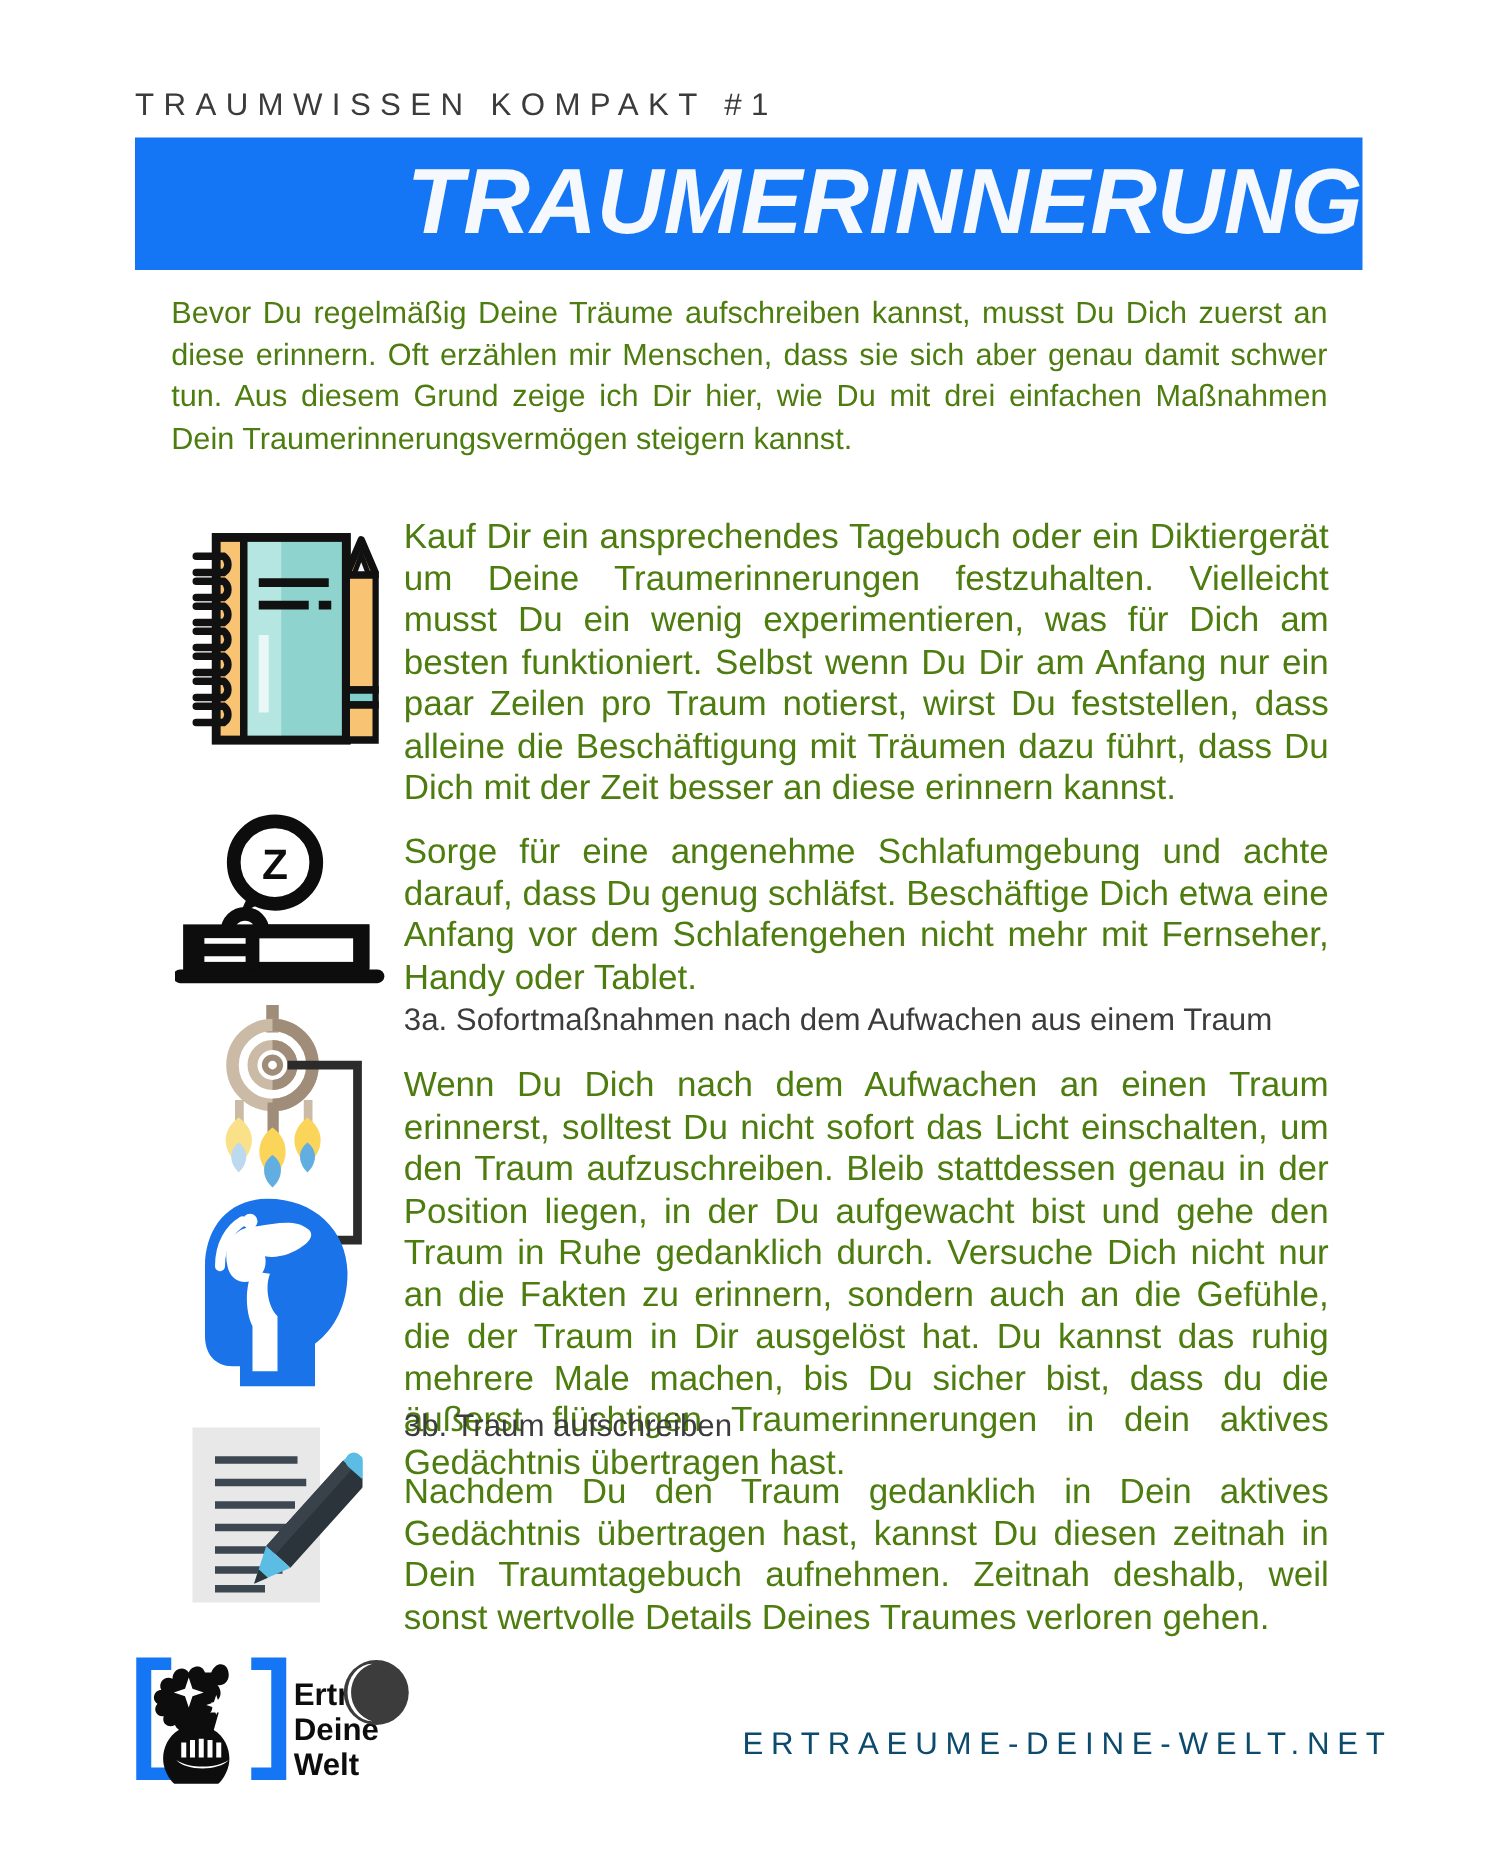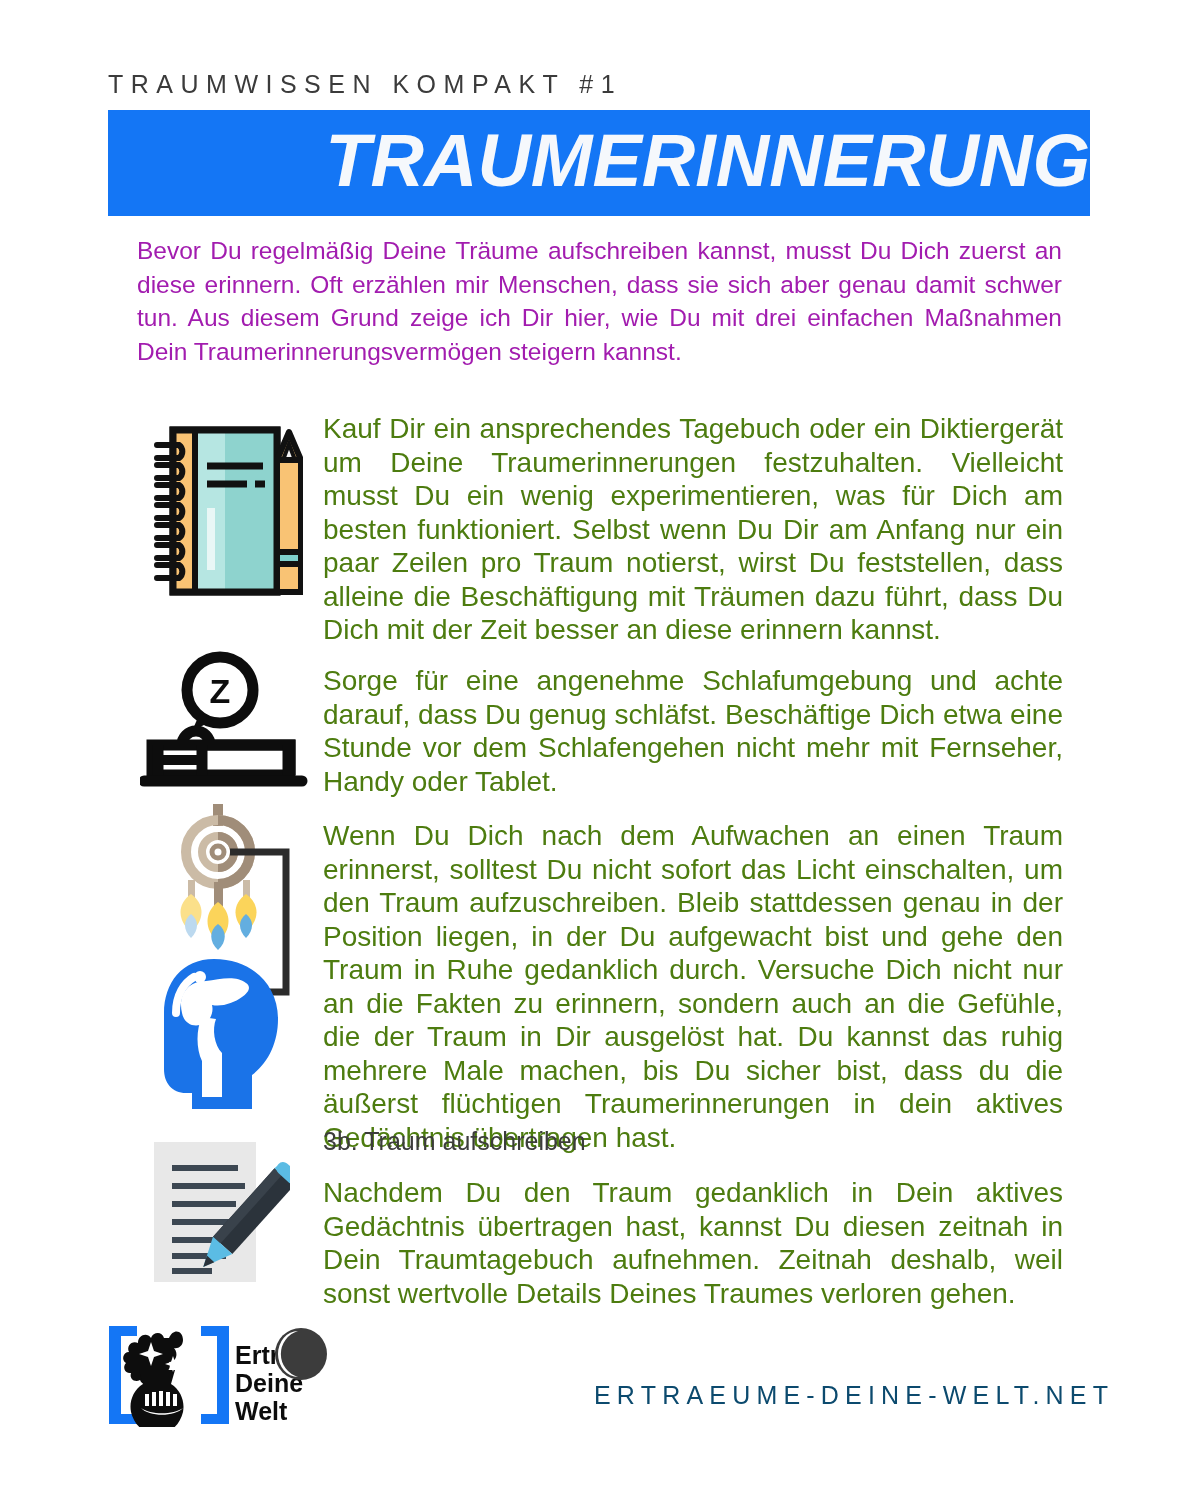--- a/index.html
+++ b/index.html
@@ -56,21 +56,21 @@
   }
 
   
   .intro {
     position: absolute;
     left: 137px;
     top: 234px;
     width: 925px;
     font-size: 24.5px;
     line-height: 33.5px;
-    color: #a21caf;
+    color: #4d7c0f;
     text-align: justify;
     font-weight: 400;
   }
 
   
   .section {
     position: absolute;
   }
   .sec-icon {
     position: absolute;
@@ -197,21 +197,21 @@
         <path d="M62 100 h88 a10 10 0 0 1 0 0 v30" fill="none" stroke="#0d0d0d" stroke-width="11"></path>
         <line x1="62" y1="100" x2="62" y2="130" stroke="#0d0d0d" stroke-width="11"></line>
         <line x1="12" y1="115" x2="62" y2="115" stroke="#0d0d0d" stroke-width="10"></line>
 
         <line x1="18" y1="100" x2="18" y2="133" stroke="#0d0d0d" stroke-width="11"></line>
         <line x1="148" y1="100" x2="148" y2="133" stroke="#0d0d0d" stroke-width="11"></line>
         <line x1="4" y1="136" x2="162" y2="136" stroke="#0d0d0d" stroke-width="11" stroke-linecap="round"></line>
       </svg>
     </div>
     <div class="sec-body">
-      <div class="sec-text">Sorge für eine angenehme Schlafumgebung und achte darauf, dass Du genug schläfst. Beschäftige Dich etwa eine Stunde vor dem Schlafengehen nicht mehr mit Fernseher, Handy oder Tablet.</div>
+      <div class="sec-text">Sorge für eine angenehme Schlafumgebung und achte darauf, dass Du genug schläfst. Beschäftige Dich etwa eine Anfang vor dem Schlafengehen nicht mehr mit Fernseher, Handy oder Tablet.</div>
     </div>
   </div>
 
   <div class="section" id="sec3a">
     <div class="sec-icon" style="left:148px; top:2px;">
       <svg width="170" height="310" viewBox="0 0 170 310">
 
         <rect x="65" y="2" width="10" height="22" fill="#a08d79"></rect>
 
         <circle cx="70" cy="50" r="32" fill="none" stroke="#cbbba6" stroke-width="10"></circle>
@@ -245,20 +245,21 @@
           <path d="M50 24 C30 24 22 40 26 56 C28 66 36 70 44 68 C54 66 58 56 56 48
                    C66 50 78 46 86 40 C92 36 96 30 90 26 C80 18 64 22 50 24 Z" fill="#ffffff"></path>
           <path d="M46 60 C40 72 40 92 46 104 L46 140 L66 140 L66 96 C58 88 56 72 60 62 Z" fill="#ffffff"></path>
 
           <circle cx="44" cy="20" r="6" fill="#ffffff"></circle>
           <path d="M20 56 C20 38 28 26 38 20" fill="none" stroke="#ffffff" stroke-width="8" stroke-linecap="round"></path>
         </g>
       </svg>
     </div>
     <div class="sec-body">
+      <div class="sec-heading">3a. Sofortmaßnahmen nach dem Aufwachen aus einem Traum</div>
       <div class="sec-text">Wenn Du Dich nach dem Aufwachen an einen Traum erinnerst, solltest Du nicht sofort das Licht einschalten, um den Traum aufzuschreiben. Bleib stattdessen genau in der Position liegen, in der Du aufgewacht bist und gehe den Traum in Ruhe gedanklich durch. Versuche Dich nicht nur an die Fakten zu erinnern, sondern auch an die Gefühle, die der Traum in Dir ausgelöst hat. Du kannst das ruhig mehrere Male machen, bis Du sicher bist, dass du die äußerst flüchtigen Traumerinnerungen in dein aktives Gedächtnis übertragen hast.</div>
     </div>
   </div>
 
   <div class="section" id="sec3b">
     <div class="sec-icon" style="left:150px; top:13px;">
       <svg width="140" height="150" viewBox="0 0 140 150">
 
         <rect x="4" y="4" width="102" height="140" fill="#e8e8e8"></rect>
 

